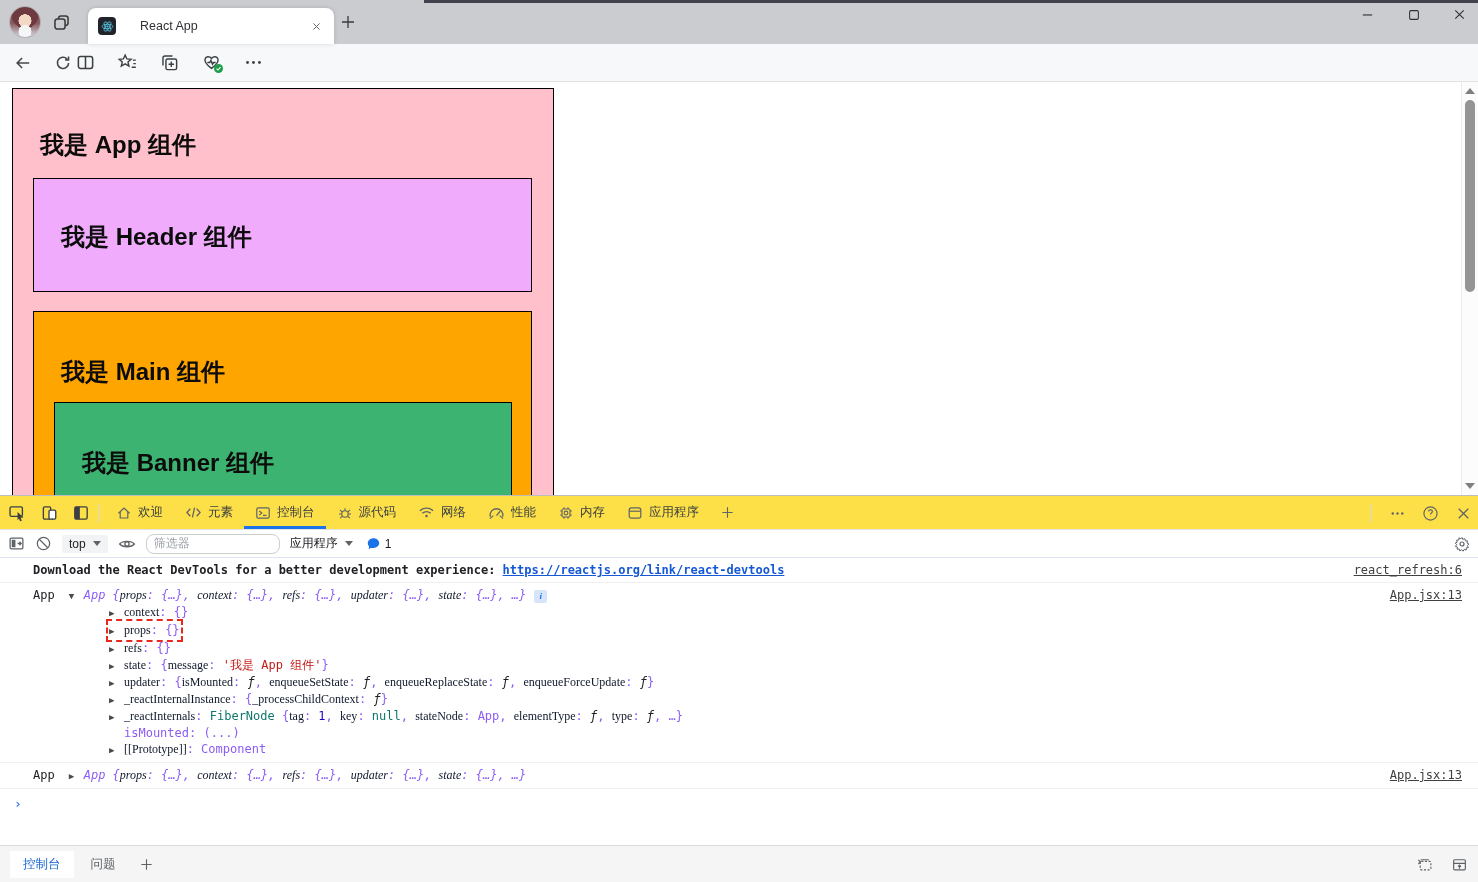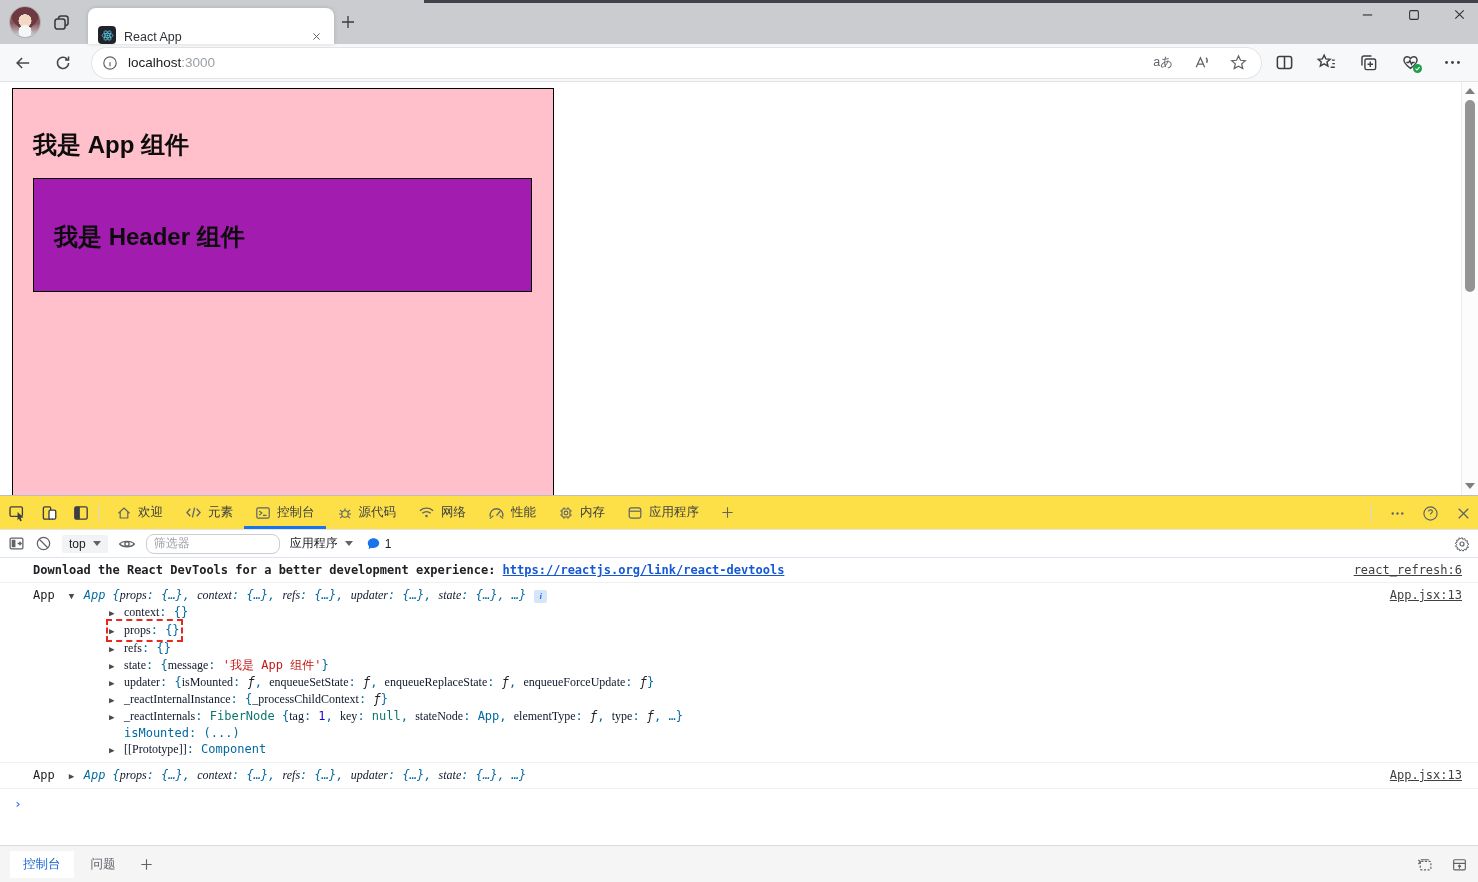--- a/index.html
+++ b/index.html
@@ -11,43 +11,43 @@
   .top-strip{position:absolute;top:0;left:424px;right:0;height:3px;background:#41424c;}
   .avatar{position:absolute;left:10px;top:7px;width:30px;height:30px;border-radius:50%;
     background:
       radial-gradient(circle at 50% 82%, #f4f6f8 0 22%, transparent 23%),
       radial-gradient(circle at 50% 46%, #f3d9c4 0 29%, transparent 30%),
       radial-gradient(circle at 50% 26%, #6d3a41 0 50%, transparent 51%),
       linear-gradient(180deg,#7c4a50 0%,#8a5a5e 55%,#d8dbe0 100%);
     box-shadow:0 0 0 1px rgba(0,0,0,.12);}
   .ws-icon{position:absolute;left:52px;top:13px;color:#3a3a3a;}
   .tab{position:absolute;left:88px;top:8px;width:246px;height:36px;background:#fff;
-       border-radius:8px 8px 0 0;display:flex;align-items:flex-end;padding:0 10px;box-sizing:border-box;
-       box-shadow:0 0 4px rgba(0,0,0,.15);}
+       border-radius:8px 8px 0 0;display:flex;align-items:center;padding:0 10px;box-sizing:border-box;
+       box-shadow:0 0 4px rgba(0,0,0,.15);gap:16px;}
   .favicon{width:18px;height:18px;border-radius:4px;background:#20232a;display:flex;align-items:center;justify-content:center;}
   .tab-title{margin-left:8px;font-size:12.5px;color:#303134;flex:1;white-space:nowrap;overflow:hidden;}
   .tab-close{color:#5f6368;padding:2px;border-radius:4px;}
   .newtab-btn{position:absolute;left:340px;top:14px;color:#3a3a3a;}
   .win-controls{position:absolute;right:10px;top:6px;display:flex;gap:29px;color:#303134;}
   .win-controls .wc{width:17px;height:17px;display:flex;align-items:center;justify-content:center;}
   
   .navbar{height:38px;background:#f7f8fa;display:flex;align-items:center;padding:0 10px;border-bottom:1px solid #e1e2e4;box-sizing:border-box;}
   .nav-ic{color:#454749;padding:4px;border-radius:4px;}
   .nav-ic + .nav-ic{margin-left:14px;}
   .url-pill{flex:1;height:30px;margin:0 14px 0 16px;background:#fff;border-radius:16px;display:flex;align-items:center;
             padding:0 10px;box-shadow:0 0 0 1px #e3e4e6;}
   .url-text{margin-left:10px;font-size:13.5px;color:#202124;flex:1;}
   .url-port{color:#9aa0a6;}
   .pill-right{display:flex;align-items:center;gap:20px;color:#5f6368;margin-right:4px;}
   .aa-text{font-size:12.5px;color:#5f6368;letter-spacing:0;}
   .nav-right{display:flex;align-items:center;gap:23px;color:#3c4043;padding-right:6px;}
   
   .viewport{position:relative;height:413px;background:#fff;overflow:hidden;}
   .app-box{position:absolute;left:12px;top:6px;width:540px;height:600px;border:1px solid #000;}
-  .cmp-title{position:absolute;left:20px;font-size:24px;font-weight:bold;color:#0c0c0c;white-space:nowrap;
+  .cmp-title{position:absolute;left:27px;font-size:24px;font-weight:bold;color:#0c0c0c;white-space:nowrap;
              font-family:"Liberation Sans",sans-serif;}
   .header-box{position:absolute;left:20px;top:89px;width:497px;height:112px;border:1px solid #000;}
   .main-box{position:absolute;left:20px;top:222px;width:497px;height:360px;border:1px solid #000;}
   .banner-box{position:absolute;left:20px;top:90px;width:456px;height:200px;border:1px solid #000;}
   
   .pg-scroll{position:absolute;right:0;top:0;width:17px;height:413px;background:#fcfcfc;border-left:1px solid #ececec;box-sizing:border-box;}
   .pg-thumb{position:absolute;left:3px;top:18px;width:10px;height:192px;background:#949494;border-radius:5px;}
   .pg-arrow{position:absolute;left:3px;width:0;height:0;border-left:5px solid transparent;border-right:5px solid transparent;}
   .pg-up{top:6px;border-bottom:6px solid #7f7f7f;}
   .pg-down{bottom:6px;border-top:6px solid #7f7f7f;}
@@ -74,21 +74,21 @@
   
   .console{position:relative;height:288px;font-family:"DejaVu Sans Mono","Liberation Mono",monospace;font-size:12px;color:#202124;background:#fff;overflow:hidden;}
   .c-row{position:relative;padding:4px 120px 4px 33px;border-bottom:1px solid #f0f0f0;line-height:16px;}
   .c-info{font-weight:bold;}
   .c-link{color:#1558d6;text-decoration:underline;font-weight:bold;}
   .src-link{position:absolute;right:16px;top:4px;color:#404040;text-decoration:underline;font-weight:normal;}
   .log-head{display:flex;align-items:baseline;}
   .log-prefix{margin-right:14px;}
   .tw{display:inline-block;width:15px;font-size:9px;color:#4a4a4a;flex:none;}
   .preview span{font-style:italic;}
-  .sg-plain{color:#0369a1;}
+  .sg-plain{color:#8b5cf6;}
   .sg-name{color:#0f172a;font-family:Liberation Serif, serif;}
   .sg-str{color:#c41a16;}
   .sg-num{color:#1c00cf;}
   .sg-gray{color:#0f766e;}
   .sg-fn{font-style:italic;color:#202124;}
   .info-chip{display:inline-block;margin-left:8px;width:13px;height:13px;background:#d6e5f8;color:#1b6ef3;border-radius:2px;
              font-size:9px;font-weight:bold;text-align:center;line-height:13px;vertical-align:-2px;font-family:"Liberation Serif",serif;font-style:italic;}
   .tree{margin-top:0;}
   .tree-row{padding-left:76px;line-height:16px;}
   .tree-row.noarrow{padding-left:91px;}
@@ -163,42 +163,20 @@
     <span class="nav-ic">
       <svg width="18" height="18" viewBox="0 0 16 16" fill="none" stroke="currentColor" stroke-width="1.4">
           <path d="M13.5 8 H3 M7.2 3.6 L2.8 8 L7.2 12.4"></path>
         </svg>
       </span>
     <span class="nav-ic">
       <svg width="18" height="18" viewBox="0 0 16 16" fill="none" stroke="currentColor" stroke-width="1.4">
           <path d="M13 8 A5 5 0 1 1 11.6 4.4 M12.9 2.2 L12.9 5.2 L9.9 5.2"></path>
         </svg>
       </span>
-    <div class="url-pill">
-      <span>
-        <svg width="16" height="16" viewBox="0 0 16 16" fill="none" stroke="#5f6368" stroke-width="1.2">
-            <circle cx="8" cy="8" r="6.2"></circle>
-            <path d="M8 7.2 V11.2 M8 4.8 V5.1"></path>
-          </svg>
-        </span>
-      <span class="url-text"><span>localhost</span><span class="url-port">:3000</span></span>
-      <span class="pill-right">
-        <span class="aa-text">aあ</span>
-        <span>
-          <svg width="17" height="17" viewBox="0 0 16 16" fill="none" stroke="currentColor" stroke-width="1.2">
-              <path d="M3 12.5 L7 3.5 L11 12.5 M4.4 9.5 H9.6 M12.3 3.5 C13.6 5 13.6 7 12.8 8.3"></path>
-            </svg>
-          </span>
-        <span>
-          <svg width="17" height="17" viewBox="0 0 16 16" fill="none" stroke="currentColor" stroke-width="1.2">
-              <path d="M8 1.8 L9.9 5.9 L14.4 6.3 L11 9.3 L12 13.7 L8 11.4 L4 13.7 L5 9.3 L1.6 6.3 L6.1 5.9 Z"></path>
-            </svg>
-          </span>
-      </span>
-    </div>
     <div class="nav-right">
       <span>
         <svg width="19" height="19" viewBox="0 0 16 16" fill="none" stroke="currentColor" stroke-width="1.3">
             <rect x="2" y="3" width="12" height="10" rx="1.8"></rect>
             <path d="M8 3 V13"></path>
           </svg>
         </span>
       <span>
         <svg width="19" height="19" viewBox="0 0 16 16" fill="none" stroke="currentColor" stroke-width="1.2">
             <path d="M6 1.8 L7.5 5 L11 5.3 L8.4 7.6 L9.2 11 L6 9.2 L2.8 11 L3.6 7.6 L1 5.3 L4.5 5 Z"></path>
@@ -227,22 +205,28 @@
             <circle cx="8" cy="8" r="1.2"></circle>
             <circle cx="13" cy="8" r="1.2"></circle>
           </svg>
         </span>
     </div>
   </div>
 
   <div class="viewport">
     <div class="app-box" id="appBox" style="background: rgb(255, 192, 203);">
       <div class="cmp-title" style="top:40px;">我是 App 组件</div>
-      <div class="header-box" id="headerBox" style="background: #a21caf;">
+      <div class="header-box" id="headerBox" style="background: #f0abfc;">
         <div class="cmp-title" style="top:42px;">我是 Header 组件</div>
+      </div>
+      <div class="main-box" id="mainBox" style="background: rgb(255, 165, 0);">
+        <div class="cmp-title" style="top:44px;">我是 Main 组件</div>
+        <div class="banner-box" id="bannerBox" style="background: rgb(60, 179, 113);">
+          <div class="cmp-title" style="top:44px;">我是 Banner 组件</div>
+        </div>
       </div>
     </div>
     <div class="pg-scroll">
       <div class="pg-arrow pg-up"></div>
       <div class="pg-thumb"></div>
       <div class="pg-arrow pg-down"></div>
     </div>
   </div>
 
   <div class="devtools">

